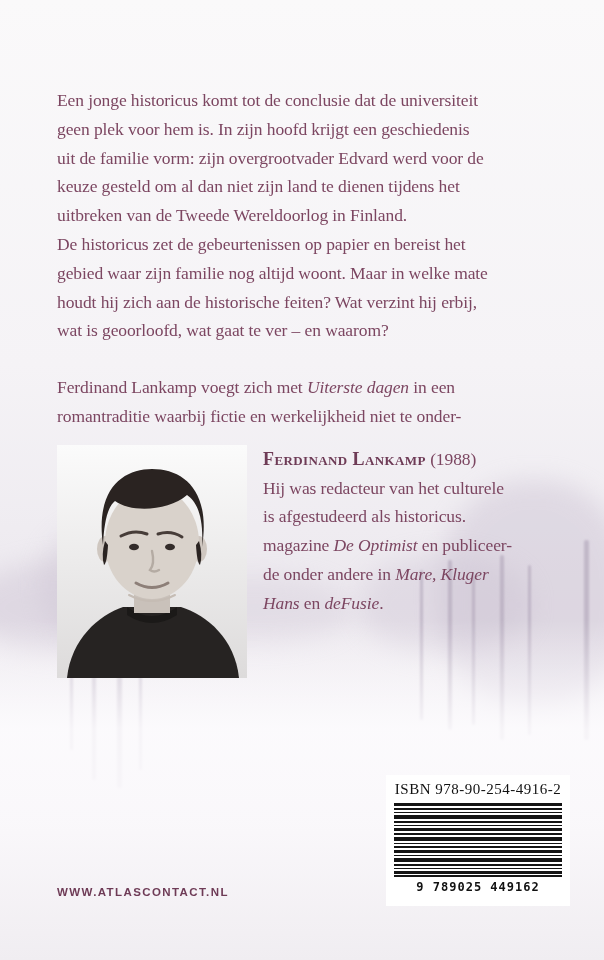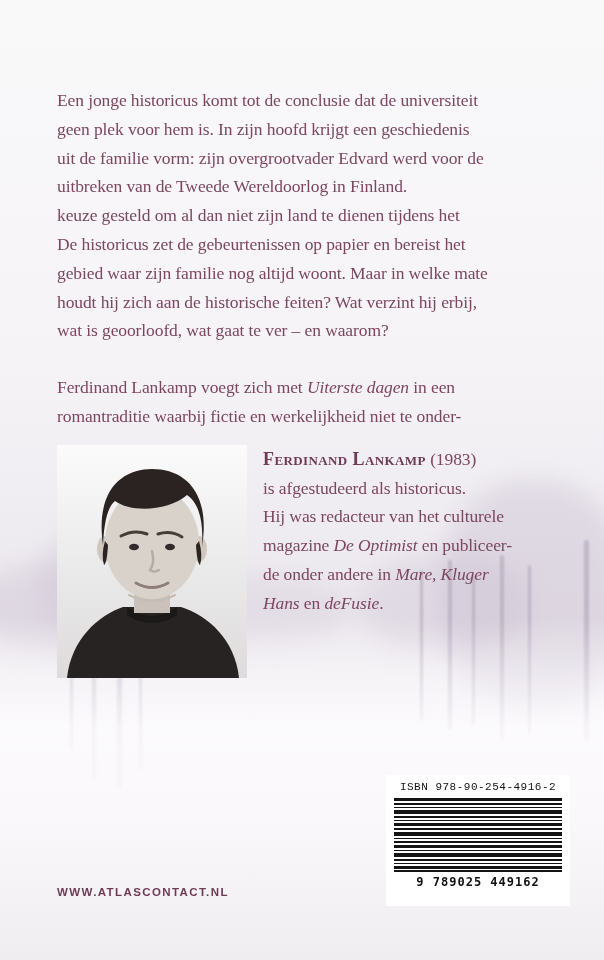--- a/index.html
+++ b/index.html
@@ -41,21 +41,21 @@
   .bio{margin-left:16px;}
   .name{font-variant:small-caps;font-weight:bold;letter-spacing:.4px;color:#6e3b56;font-size:18px;margin-top:28px;}
   .yr{color:#7c4661;}
   i{font-style:italic;}
   
   .footer{position:absolute;left:57px;top:886px;z-index:3;
     font-family:"Liberation Sans", sans-serif;font-weight:bold;font-size:11.5px;
     letter-spacing:1.4px;color:#6e3b56;}
   .barcode-box{position:absolute;left:386px;top:775px;width:184px;height:131px;
     background:#ffffff;z-index:3;text-align:center;box-sizing:border-box;padding-top:6px;}
-  .isbn{font-family:Liberation Mono, monospace;font-size:11px;color:#111;letter-spacing:.5px;}
+  .isbn{font-family:Liberation Serif, serif;font-size:15px;color:#111;letter-spacing:.5px;}
   .bars{display:block;margin:5px auto 3px auto;}
   .ean{font-family:"DejaVu Sans Mono", monospace;font-size:12px;color:#111;letter-spacing:1px;font-weight:bold;}
 </style>
 </head>
 <body>
 
 <div class="cover">
 
   <div class="scene">
     <div class="blob b1"></div>
@@ -75,22 +75,22 @@
     <div class="trunk t10"></div>
     <div class="snow"></div>
   </div>
 
   <div class="content">
 
     <div class="synopsis">
       <span class="ln">Een jonge historicus komt tot de conclusie dat de universiteit</span>
       <span class="ln">geen plek voor hem is. In zijn hoofd krijgt een geschiedenis</span>
       <span class="ln">uit de familie vorm: zijn overgrootvader Edvard werd voor de</span>
+      <span class="ln">keuze gesteld om al dan niet zijn land te dienen tijdens het</span>
       <span class="ln">uitbreken van de Tweede Wereldoorlog in Finland.</span>
-      <span class="ln">keuze gesteld om al dan niet zijn land te dienen tijdens het</span>
       <span class="ln">De historicus zet de gebeurtenissen op papier en bereist het</span>
       <span class="ln">gebied waar zijn familie nog altijd woont. Maar in welke mate</span>
       <span class="ln">houdt hij zich aan de historische feiten? Wat verzint hij erbij,</span>
       <span class="ln">wat is geoorloofd, wat gaat te ver – en waarom?</span>
     </div>
 
     <div class="tradition">
       <span class="ln"><span>Ferdinand Lankamp voegt zich met </span><i>Uiterste dagen</i><span> in een</span></span>
       <span class="ln">romantraditie waarbij fictie en werkelijkheid niet te onder-</span>
     </div>
@@ -127,23 +127,23 @@
           <ellipse cx="113" cy="102" rx="5" ry="3.3" fill="#332c2a"></ellipse>
 
           <path d="M95,106 q3,13 -2,19 q4,3 9,0" stroke="#b4aba3" stroke-width="2.4" fill="none" stroke-linecap="round"></path>
 
           <path d="M79,138 q16,9 32,0" stroke="#8d7f78" stroke-width="3" fill="none" stroke-linecap="round"></path>
 
           <path d="M72,150 q23,12 46,0" stroke="#c5bcb4" stroke-width="2" fill="none" stroke-linecap="round"></path>
         </svg>
       </div>
       <div class="bio">
-        <span class="ln"><b class="name">Ferdinand Lankamp</b> <span class="yr">(1983)</span></span>
+        <span class="ln"><b class="name">Ferdinand Lankamp</b> <span class="yr">(1988)</span></span>
+        <span class="ln">Hij was redacteur van het culturele</span>
         <span class="ln">is afgestudeerd als historicus.</span>
-        <span class="ln">Hij was redacteur van het culturele</span>
         <span class="ln"><span>magazine </span><i>De Optimist</i><span> en publiceer-</span></span>
         <span class="ln"><span>de onder andere in </span><i>Mare, Kluger</i></span>
         <span class="ln"><i>Hans</i><span> en </span><i>deFusie</i><span>.</span></span>
       </div>
     </div>
 
   </div>
 
   <div class="footer">WWW.ATLASCONTACT.NL</div>
 

